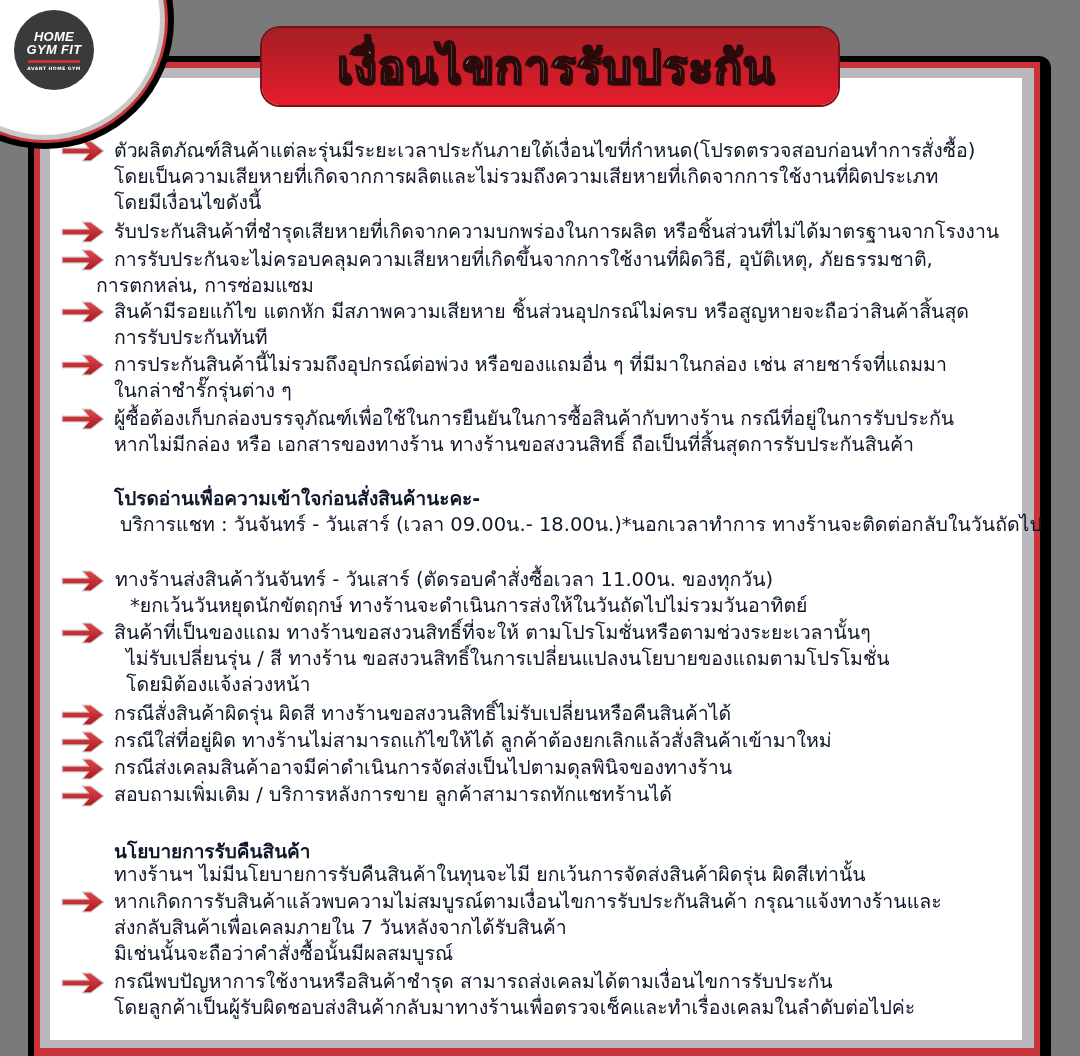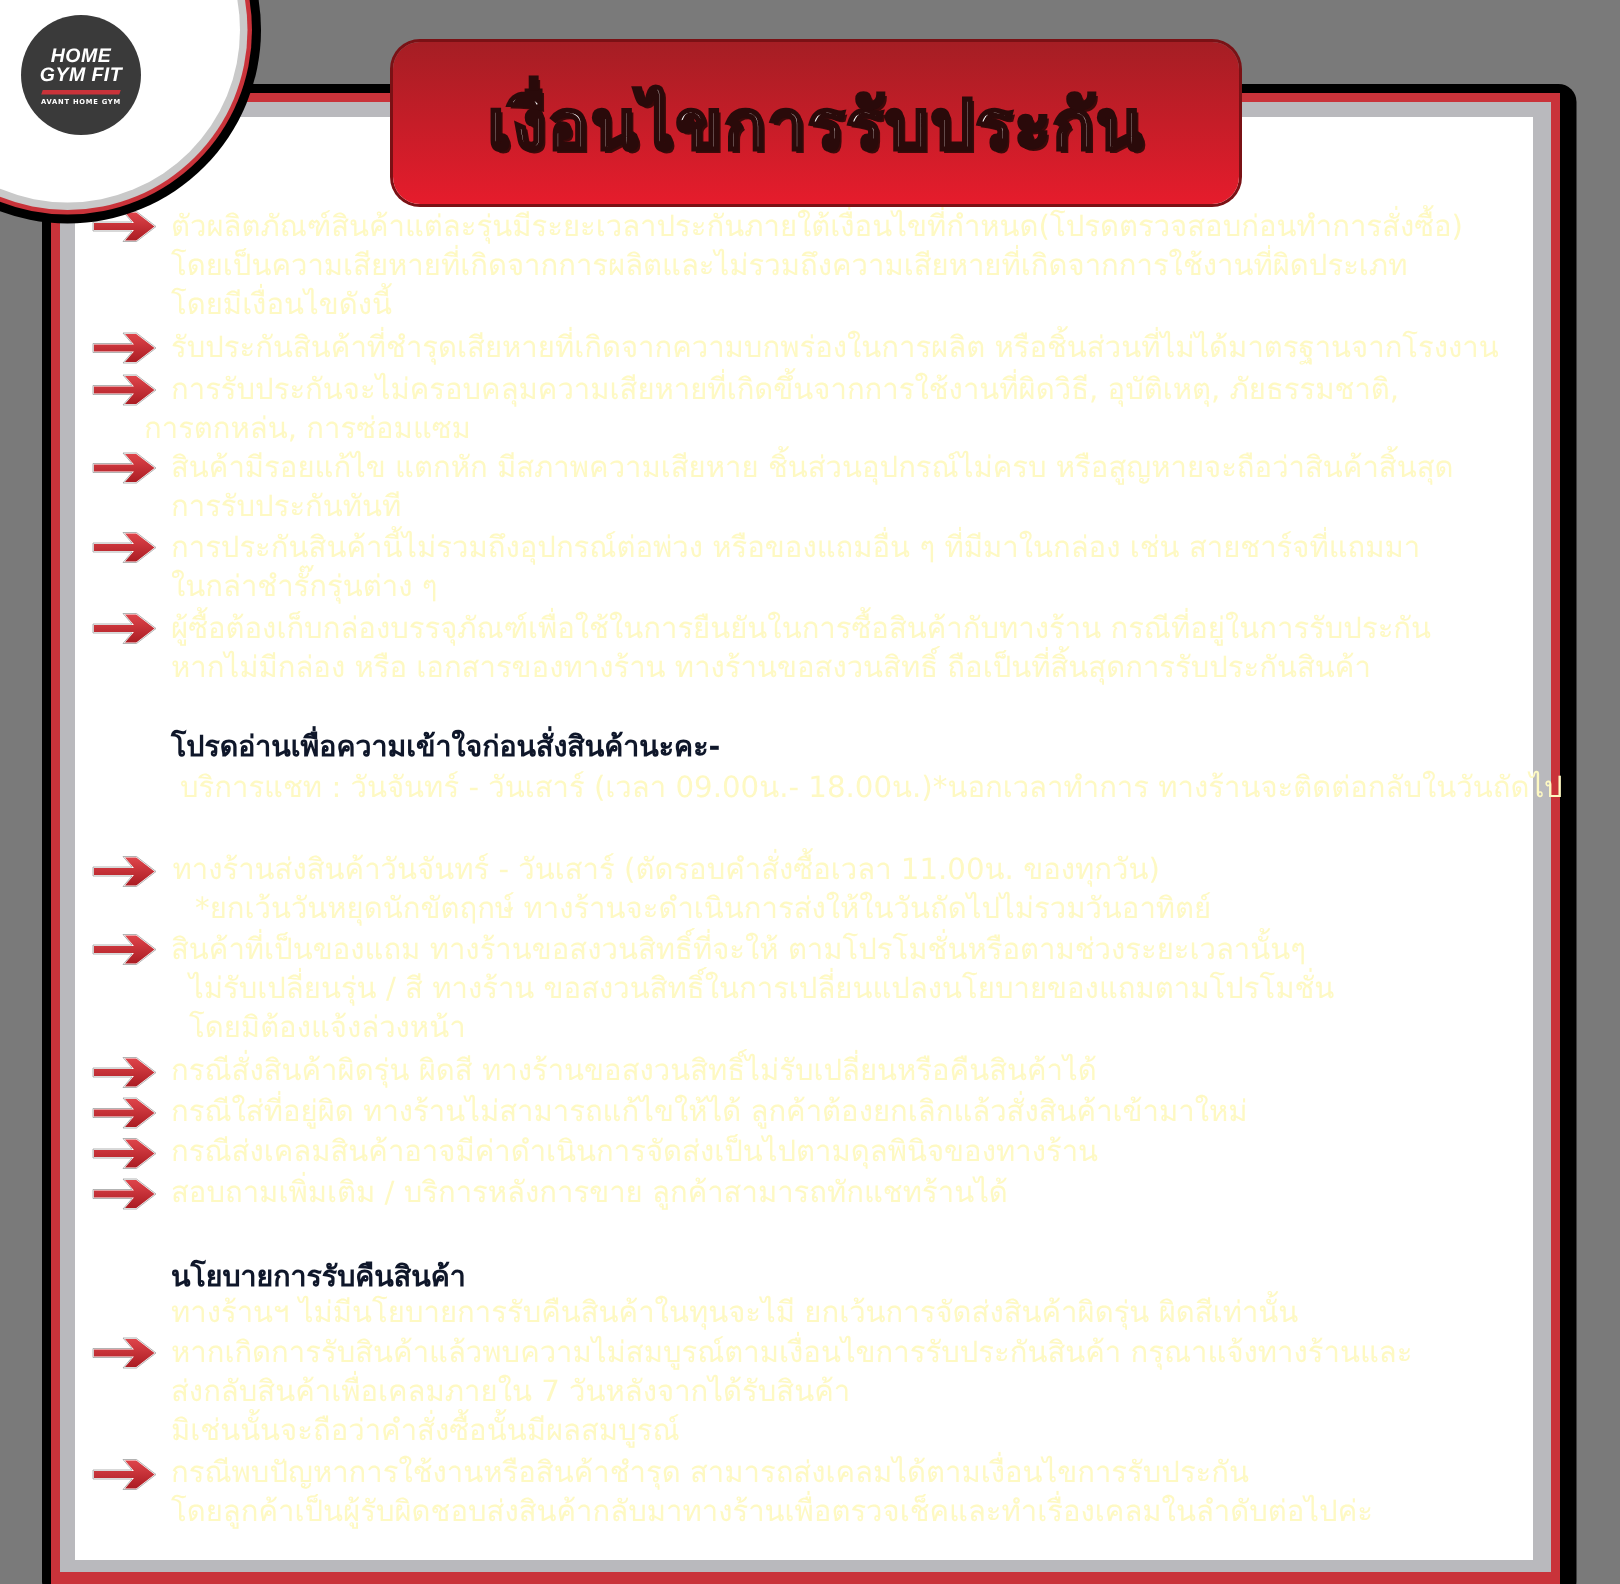--- a/index.html
+++ b/index.html
@@ -44,40 +44,40 @@
     font-size:13px; line-height:13px; letter-spacing:0.3px;
   }
   .logo .bar {
     width:52px; height:3px; background:#c9333a; margin:4px 0 3px 0;
     transform:skewX(-20deg);
   }
   .logo .l3 { font-size:4.5px; font-weight:bold; letter-spacing:0.5px; }
 
   
   .title-banner {
-    position:absolute; left:262px; top:28px; width:564px; height:108px;
+    position:absolute; left:262px; top:28px; width:564px; height:77px;
     border-radius:18px;
     background:linear-gradient(#a51e24, #e61c2c);
     box-shadow: 0 0 0 2px #7a1115;
-    display:flex; align-items:center; justify-content:center; z-index:4;
+    display:flex; align-items:center; justify-content:center; z-index:4;padding-left:12px;
   }
   .title-text {
     color:#fff; font-family:"Liberation Sans",sans-serif; font-weight:bold;
     font-size:46px; letter-spacing:1px;
     -webkit-text-stroke:2px #2a0a0a;
     text-shadow: 2px 2px 0 #3a0a0a;
   }
 
   
   .content { position:absolute; left:0; top:0; width:1080px; height:1056px; z-index:3; }
   .arrow {
     position:absolute; left:60px; width:46px; height:22px;
   }
   .line {
-    position:absolute; white-space:nowrap; color:#fef9c3;
+    position:absolute; white-space:nowrap; color:#0f172a;
     font-size:19.5px; line-height:26px;
   }
   .heading {
     position:absolute; white-space:nowrap; color:#0f172a;
     font-weight:bold; font-size:19px; line-height:26px;
   }
 </style>
 </head>
 <body>
 

